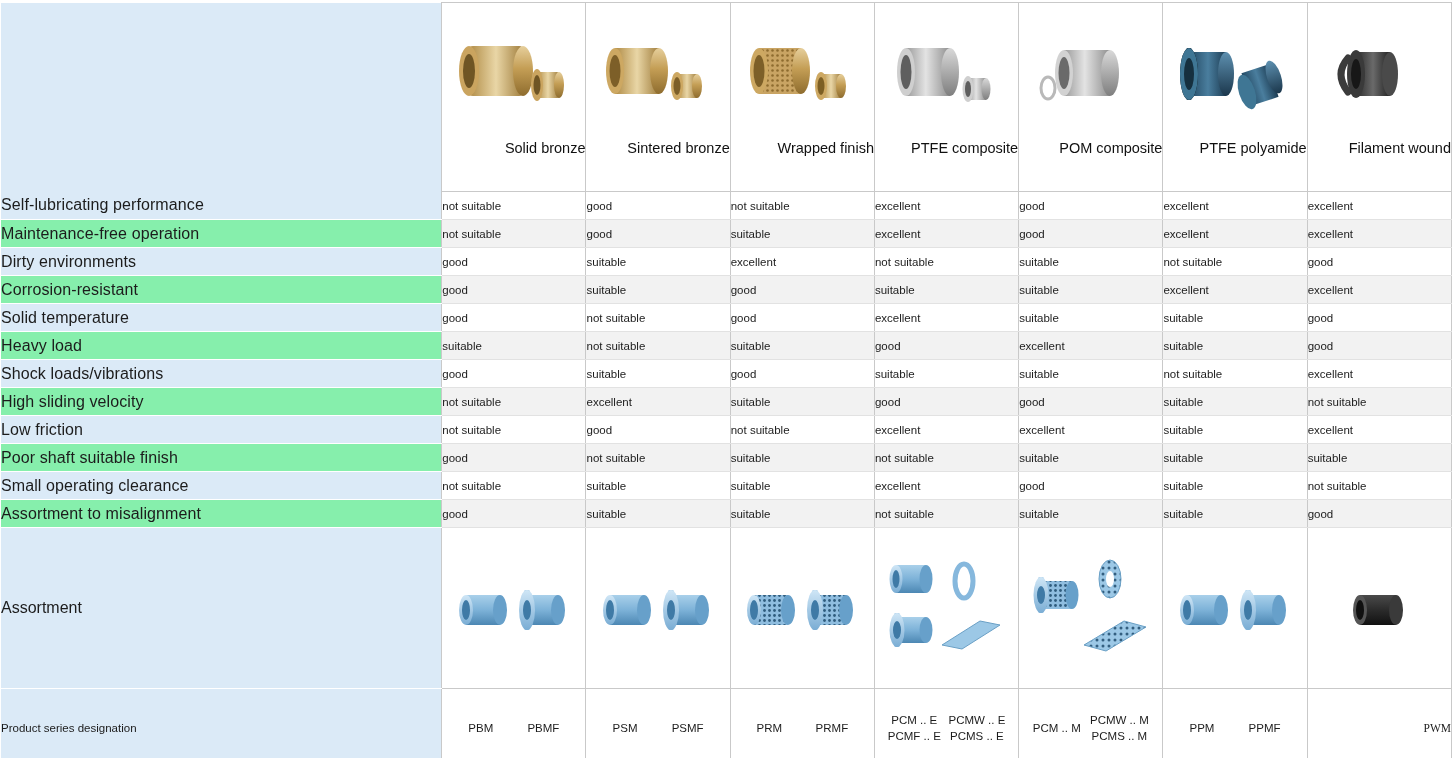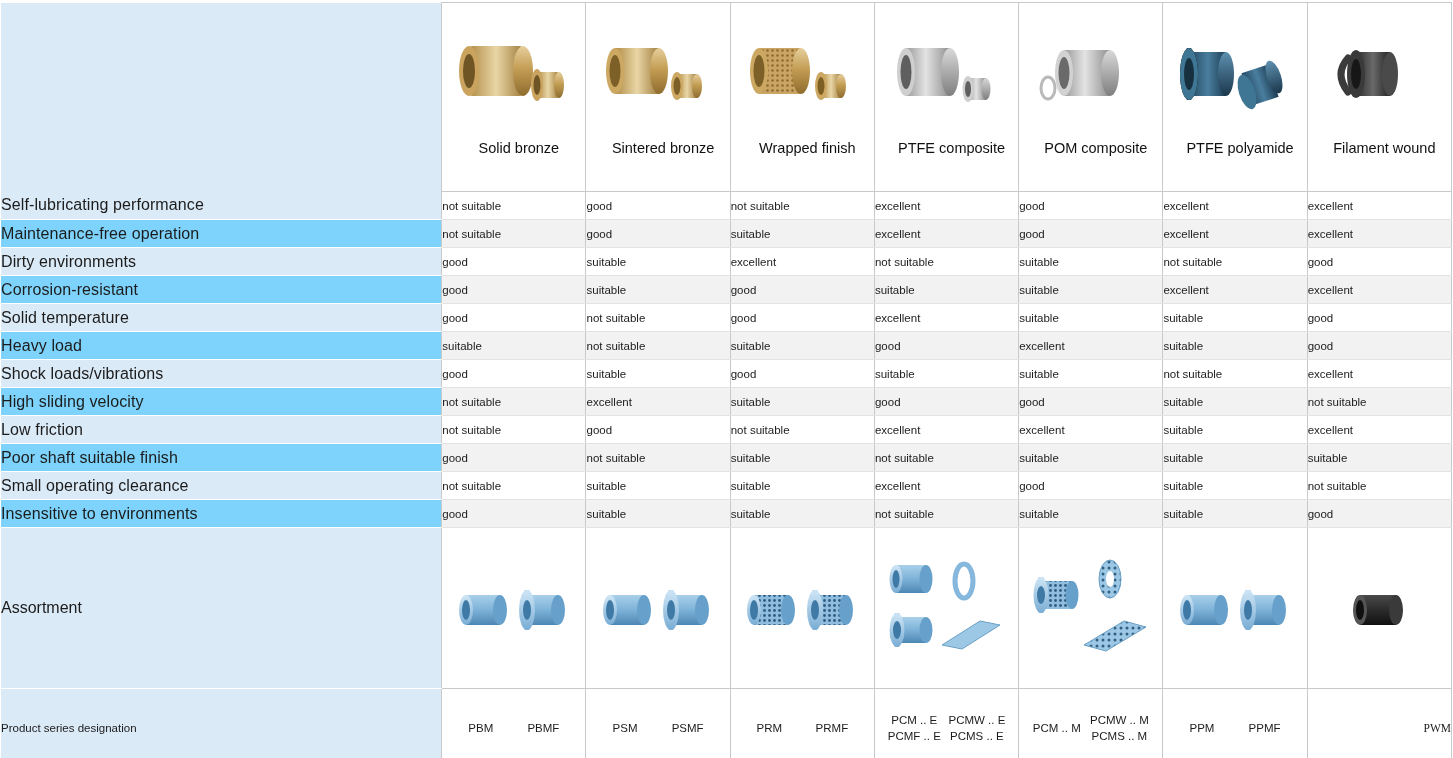--- a/index.html
+++ b/index.html
@@ -36,21 +36,21 @@
   .label-cell {
     background: #dbeaf7;
     color: #1c1c1c;
     font-size: 16px;
     padding-left: 24px;
     height: 27px;
     border-bottom: 1px solid #ffffff;
     text-align: left;
     letter-spacing: 0.1px;
   }
-  .label-cell.alt { background: #7dd3fc; margin-top: 28px; }
+  .label-cell.alt { background: #86efac; margin-top: 28px; }
 
   .val-cell {
     background: #ffffff;
     color: #1c1c1c;
     font-size: 11.5px;
     padding-left: 10px;
     height: 27px;
     border-bottom: 1px solid #e2e2e2;
     border-left: 1px solid #c9c9c9;
     border-right: 1px solid #c9c9c9;
@@ -70,21 +70,21 @@
     border-top: 1px solid #c9c9c9;
     border-bottom: 1px solid #c9c9c9;
     height: 188px;
     vertical-align: bottom;
     position: relative;
   }
   .head-inner {
     display: flex;
     flex-direction: column;
     justify-content: flex-end;
-    align-items: center;
+    align-items: flex-end;
     height: 186px;
     padding: 0 0 34px 6px;
     box-sizing: border-box;
   }
   .head-art {
     flex: 1;
     width: 100%;
     display: flex;
     align-items: center;
     justify-content: center;
@@ -470,21 +470,21 @@
         <td class="label-cell">Small operating clearance</td>
         <td class="val-cell">not suitable</td>
         <td class="val-cell">suitable</td>
         <td class="val-cell">suitable</td>
         <td class="val-cell">excellent</td>
         <td class="val-cell">good</td>
         <td class="val-cell">suitable</td>
         <td class="val-cell">not suitable</td>
       </tr>
       <tr>
-        <td class="label-cell alt">Insensitive to environments</td>
+        <td class="label-cell alt">Assortment to misalignment</td>
         <td class="val-cell alt">good</td>
         <td class="val-cell alt">suitable</td>
         <td class="val-cell alt">suitable</td>
         <td class="val-cell alt">not suitable</td>
         <td class="val-cell alt">suitable</td>
         <td class="val-cell alt">suitable</td>
         <td class="val-cell alt">good</td>
       </tr>
 
       <tr>

